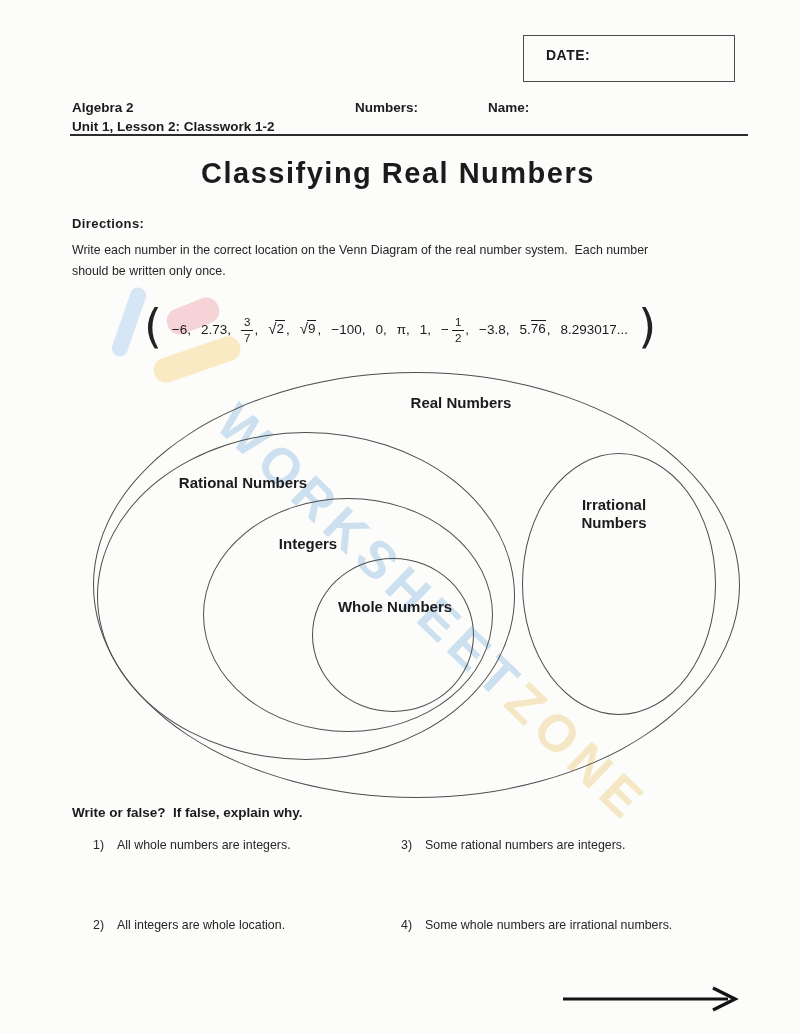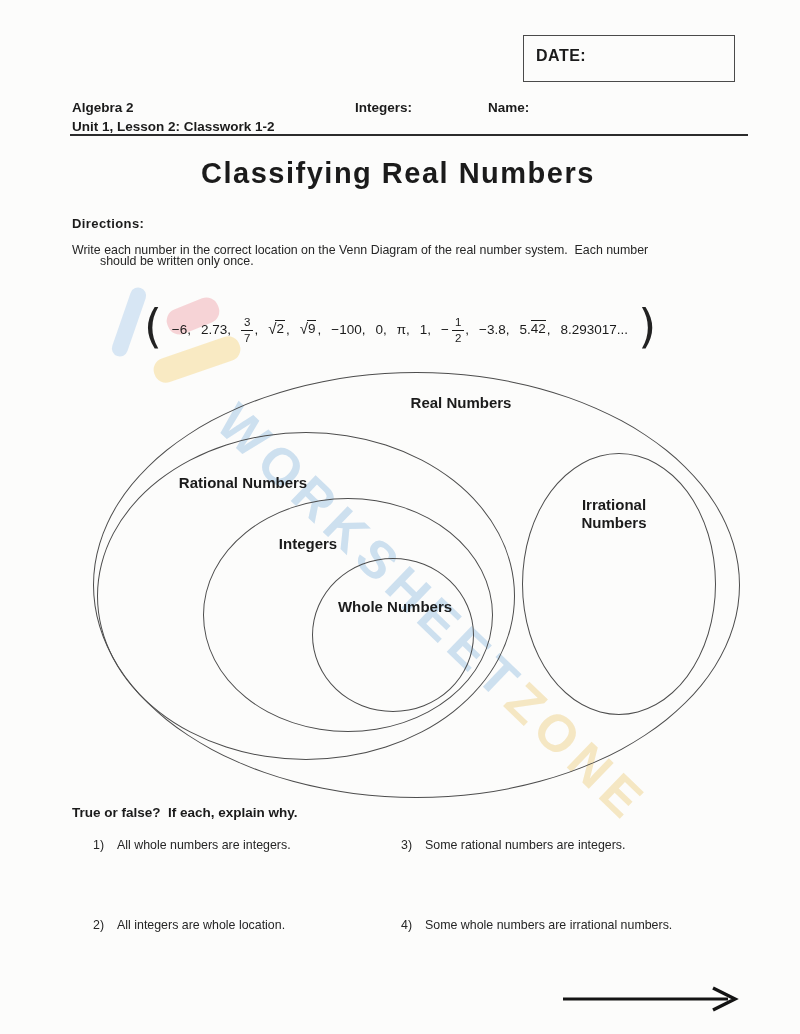--- a/index.html
+++ b/index.html
@@ -5,35 +5,35 @@
   html,body{margin:0;padding:0;background:#e9e9e9;}
   .page{
     position:relative;width:800px;height:1034px;margin:0 auto;
     background:#fcfcfb;overflow:hidden;
     font-family:"Liberation Sans",sans-serif;color:#1b1b1b;
   }
   .abs{position:absolute;}
 
   
   .date-box{left:523px;top:35px;width:210px;height:45px;border:1.6px solid #4a4a4a;background:transparent;}
-  .date-label{left:12px;top:11px;font-size:16px;font-weight:bold;letter-spacing:.5px;}
+  .date-label{left:22px;top:11px;font-size:14px;font-weight:bold;letter-spacing:.5px;}
   .hdr{font-size:13.5px;font-weight:bold;white-space:nowrap;}
   .course{left:72px;top:100px;}
   .section{left:355px;top:100px;}
   .name{left:477px;top:100px;padding-left:11px;}
   .lesson{left:72px;top:119px;text-align:right;}
   .rule{left:70px;top:134px;width:678px;height:0;border-top:2px solid #2c2c2c;}
 
   .title{left:0;top:157px;width:796px;margin:0;text-align:center;
     font-size:29px;font-weight:bold;letter-spacing:1.5px;}
 
   .dir-head{left:72px;top:216px;font-size:13px;font-weight:bold;letter-spacing:.4px;}
   .dir-line{left:72px;font-size:12.4px;color:#262626;}
   .l1{top:243px;}
-  .l2{top:254px;margin-left:28px;}
+  .l2{top:264px;}
   .pre{white-space:pre-wrap;}
 
   
   .blob{border-radius:12px;opacity:.75;}
   .blob-blue{left:121px;top:286px;width:16px;height:72px;background:#cbdff1;transform:rotate(19deg);}
   .blob-pink{left:166px;top:303px;width:54px;height:26px;background:#f4c6c9;transform:rotate(-22deg);}
   .blob-yellow{left:152px;top:347px;width:90px;height:25px;background:#f8e4b0;transform:rotate(-19deg);}
 
   
   .numset{left:0;top:300px;width:800px;height:58px;display:flex;justify-content:center;
@@ -84,21 +84,21 @@
 </head>
 <body>
 
 <div class="page">
 
   <div class="abs date-box">
     <span class="abs date-label">DATE:</span>
   </div>
 
   <div class="abs hdr course">Algebra 2</div>
-  <div class="abs hdr section">Integers:</div>
+  <div class="abs hdr section">Numbers:</div>
   <div class="abs hdr name">Name:</div>
   <div class="abs hdr lesson">Unit 1, Lesson 2: Classwork 1-2</div>
   <div class="abs rule"></div>
 
   <h1 class="abs title">Classifying Real Numbers</h1>
 
   <div class="abs dir-head">Directions:</div>
   <div class="abs dir-line l1 pre">Write each number in the correct location on the Venn Diagram of the real number system.  Each number</div>
   <div class="abs dir-line l2">should be written only once.</div>
 
@@ -135,21 +135,21 @@
       <span class="neg-sign">−</span>
       <span class="frac">
         <span class="fnum">1</span>
         <span class="fden">2</span>
       </span>
       <span class="after">,</span>
     </span>
     <span class="itm">−3.8,</span>
     <span class="itm">
       <span>5.</span>
-      <span class="rep-bar">42</span>
+      <span class="rep-bar">76</span>
       <span class="after">,</span>
     </span>
     <span class="itm">8.293017...</span>
     <span class="paren">)</span>
   </div>
 
   <div class="abs watermark">
     <span class="wm1">WORKSHEET</span><span class="wm2">ZONE</span>
   </div>
 
@@ -161,21 +161,21 @@
 
   <div class="abs vlabel lab-real">Real Numbers</div>
   <div class="abs vlabel lab-rational">Rational Numbers</div>
   <div class="abs vlabel lab-integers">Integers</div>
   <div class="abs vlabel lab-whole">Whole Numbers</div>
   <div class="abs vlabel lab-irrational">
     <div>Irrational</div>
     <div>Numbers</div>
   </div>
 
-  <div class="abs tf-head pre">True or false?  If each, explain why.</div>
+  <div class="abs tf-head pre">Write or false?  If false, explain why.</div>
   <div class="abs q q1">
     <span class="qno">1)</span>
     <span class="qtext">All whole numbers are integers.</span>
   </div>
   <div class="abs q q3">
     <span class="qno">3)</span>
     <span class="qtext">Some rational numbers are integers.</span>
   </div>
   <div class="abs q q2">
     <span class="qno">2)</span>

